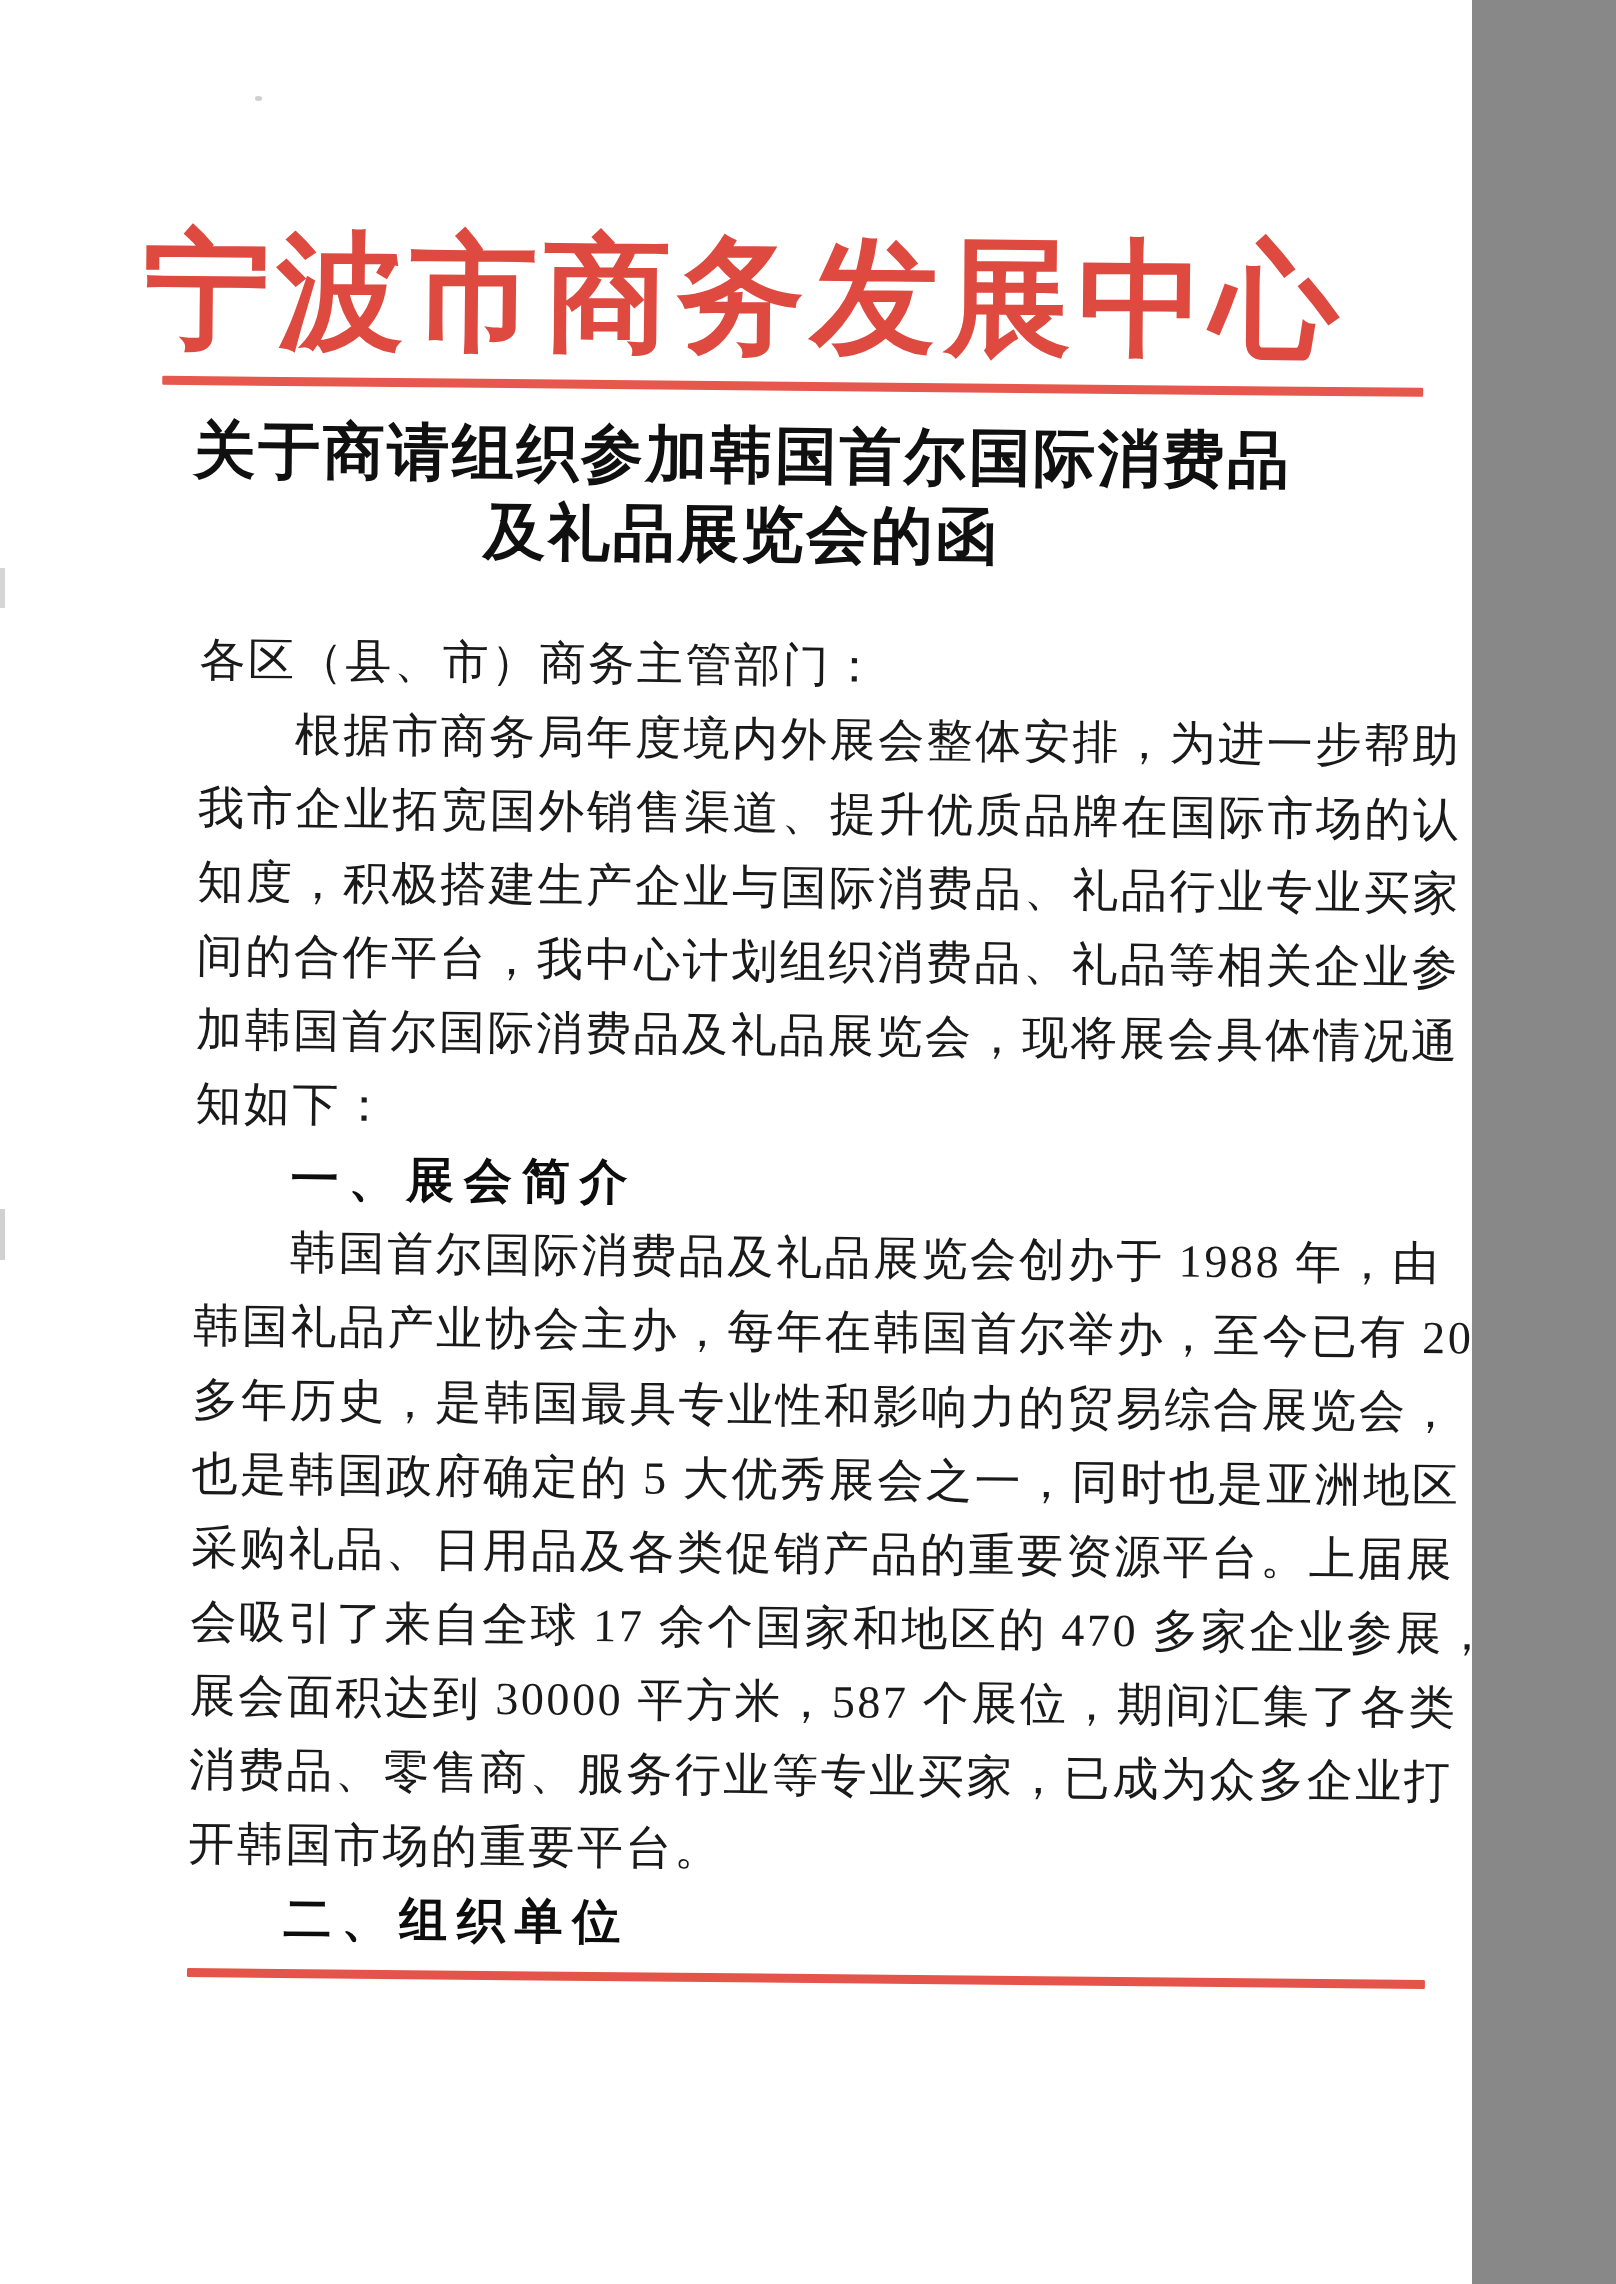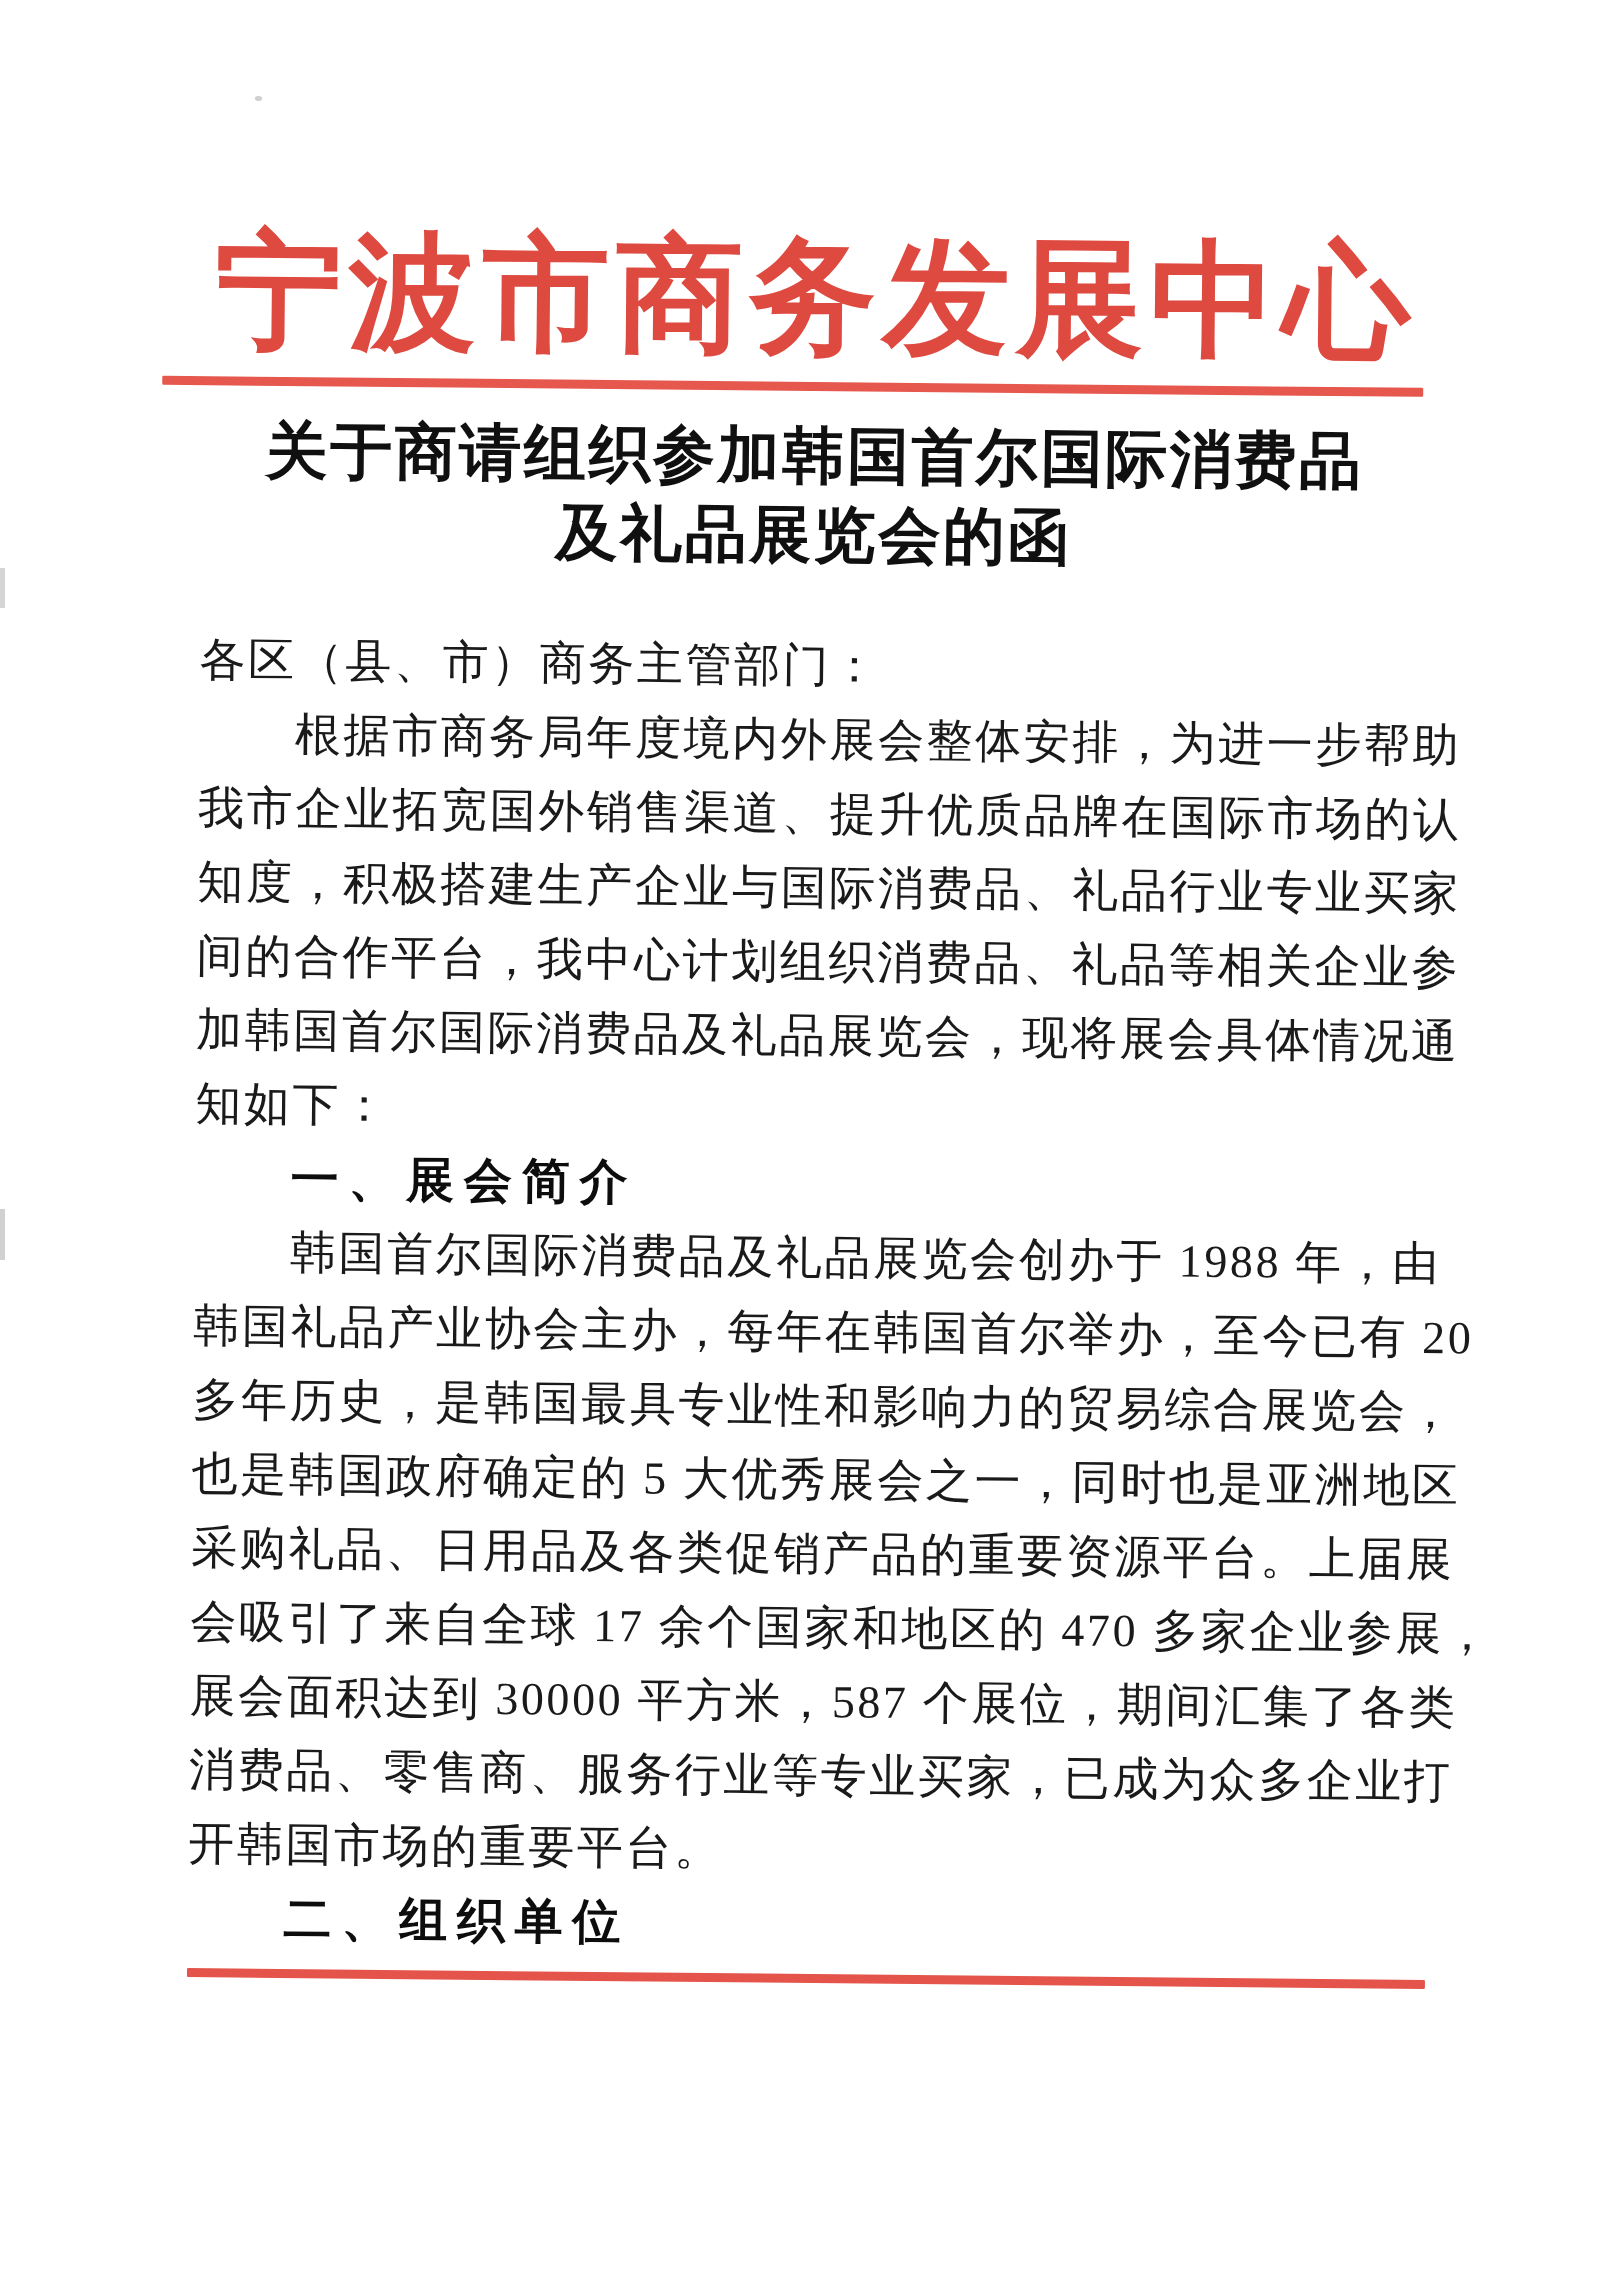--- a/index.html
+++ b/index.html
@@ -1,18 +1,18 @@
 <!DOCTYPE html>
 <html style="font-size:10.4px"><head>
 <meta charset="utf-8">
 <style>
   html,body{margin:0;padding:0;background:#888;}
   .page{
     position:relative;
-    width:1616px;height:2284px;
+    width:1472px;height:2284px;
     background:#ffffff;
     overflow:hidden;
     font-family:"Liberation Serif","DejaVu Serif",serif;
     color:#1a1a1a;
   }
   .rotated{
     position:absolute;inset:0;
     transform:rotate(0.55deg);
     transform-origin:808px 1140px;
   }

